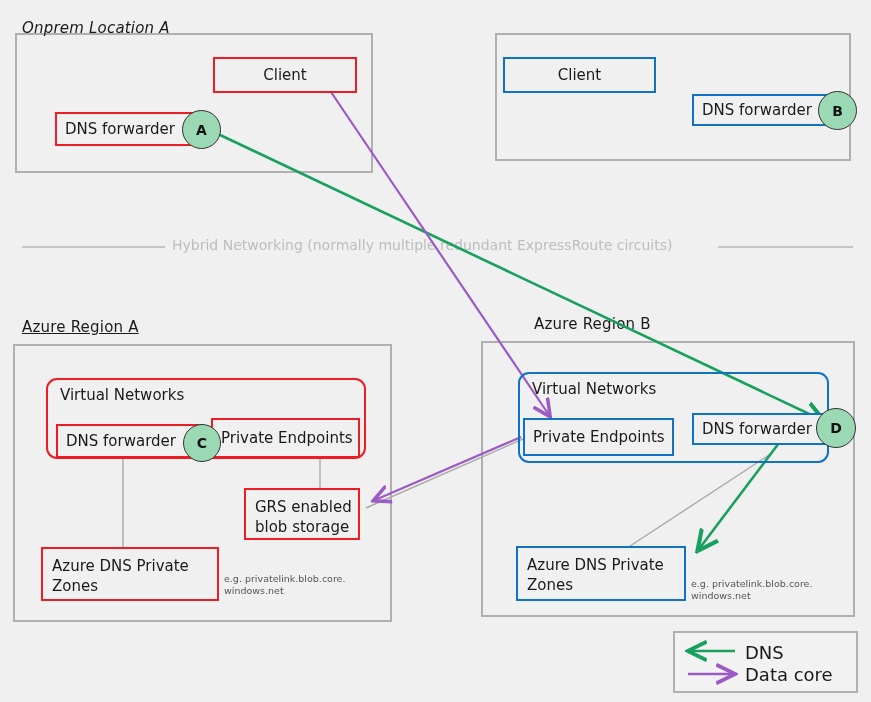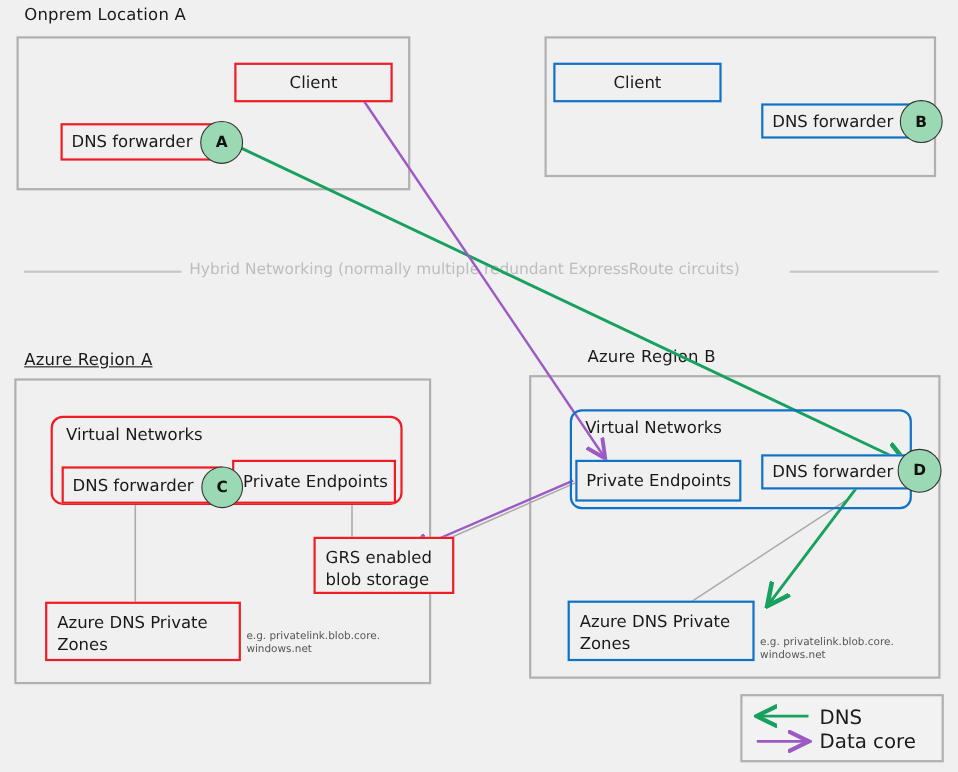--- a/index.html
+++ b/index.html
@@ -150,21 +150,21 @@
     <line x1="366" y1="508" x2="523" y2="439" stroke="#aaaaaa" stroke-width="1.4"></line>
     <line x1="769" y1="455" x2="627" y2="548" stroke="#aaaaaa" stroke-width="1.4"></line>
 
     <line x1="218" y1="134" x2="822" y2="420" stroke="#17a05e" stroke-width="2.6" marker-end="url(#arrow-green)"></line>
     <line x1="779" y1="443" x2="699" y2="549" stroke="#17a05e" stroke-width="2.6" marker-end="url(#arrow-green)"></line>
 
     <line x1="331" y1="92" x2="549" y2="415" stroke="#9c5bc4" stroke-width="2.2" marker-end="url(#arrow-purple)"></line>
     <line x1="521" y1="437" x2="375" y2="500" stroke="#9c5bc4" stroke-width="2.2" marker-end="url(#arrow-purple)"></line>
   </svg>
 
-  <div class="region-title" style="left:22px; top:4px;">Onprem Location A</div>
+  <div class="region-title" style="left:22px; top:19px;font-style:italic;">Onprem Location A</div>
   <div class="region-box" style="left:15px; top:33px; width:358px; height:140px;"></div>
 
   <div class="node red centered" style="left:213px; top:57px; width:144px; height:36px;">
     <span class="label">Client</span>
   </div>
 
   <div class="node red" style="left:55px; top:112px; width:146px; height:34px;">
     <span class="label">DNS forwarder</span>
   </div>
   <div class="badge" style="left:182px; top:110px; width:37px; height:37px;">A</div>
@@ -193,21 +193,21 @@
 
   <div class="node red" style="left:56px; top:424px; width:146px; height:34px;">
     <span class="label">DNS forwarder</span>
   </div>
 
   <div class="node red" style="left:211px; top:418px; width:149px; height:40px;">
     <span class="label">Private Endpoints</span>
   </div>
   <div class="badge" style="left:183px; top:424px; width:36px; height:36px;">C</div>
 
-  <div class="node red multiline" style="left:244px; top:488px; width:128px; height:52px;margin-left:41px;">
+  <div class="node red multiline" style="left:244px; top:488px; width:116px; height:52px;">
     <span class="label">GRS enabled
 blob storage</span>
   </div>
 
   <div class="node red multiline" style="left:41px; top:547px; width:178px; height:54px;">
     <span class="label">Azure DNS Private
 Zones</span>
   </div>
   <div class="note" style="left:224px; top:573px;">e.g. privatelink.blob.core.
 windows.net</div>

